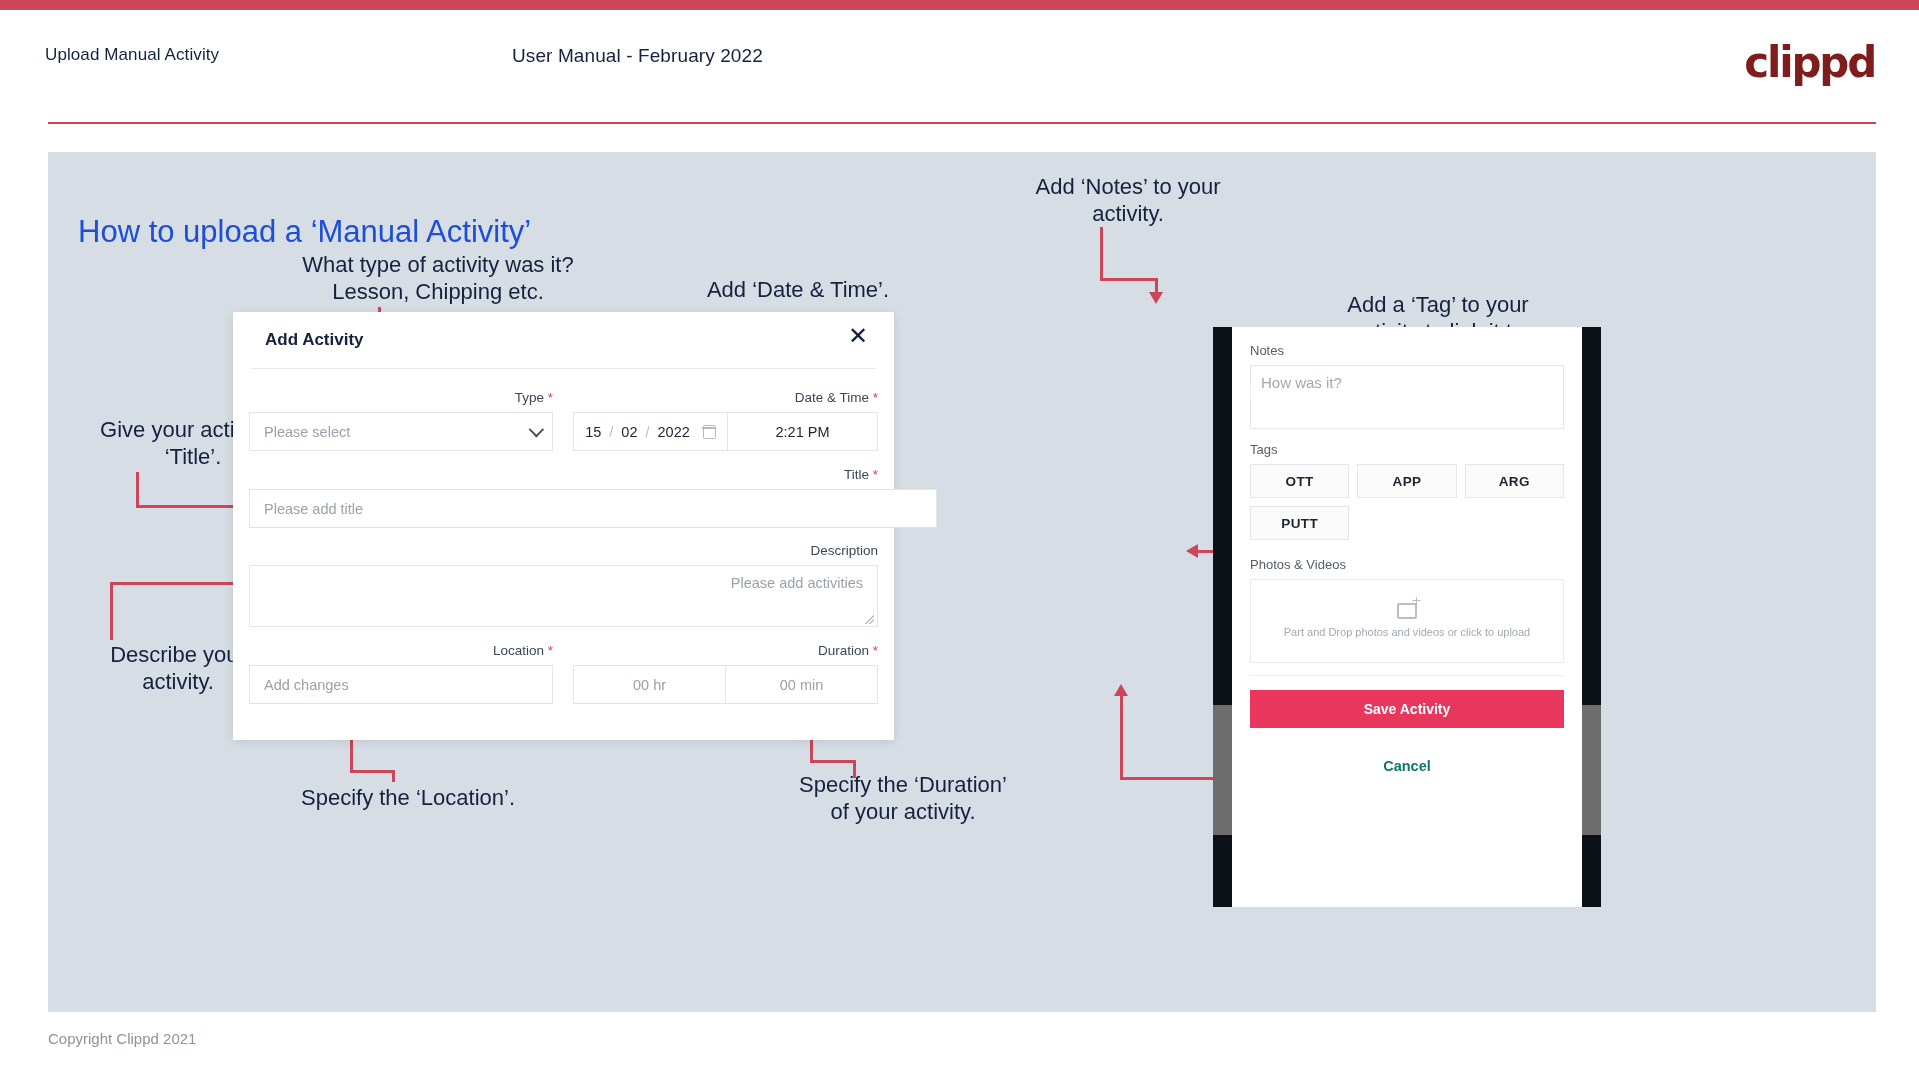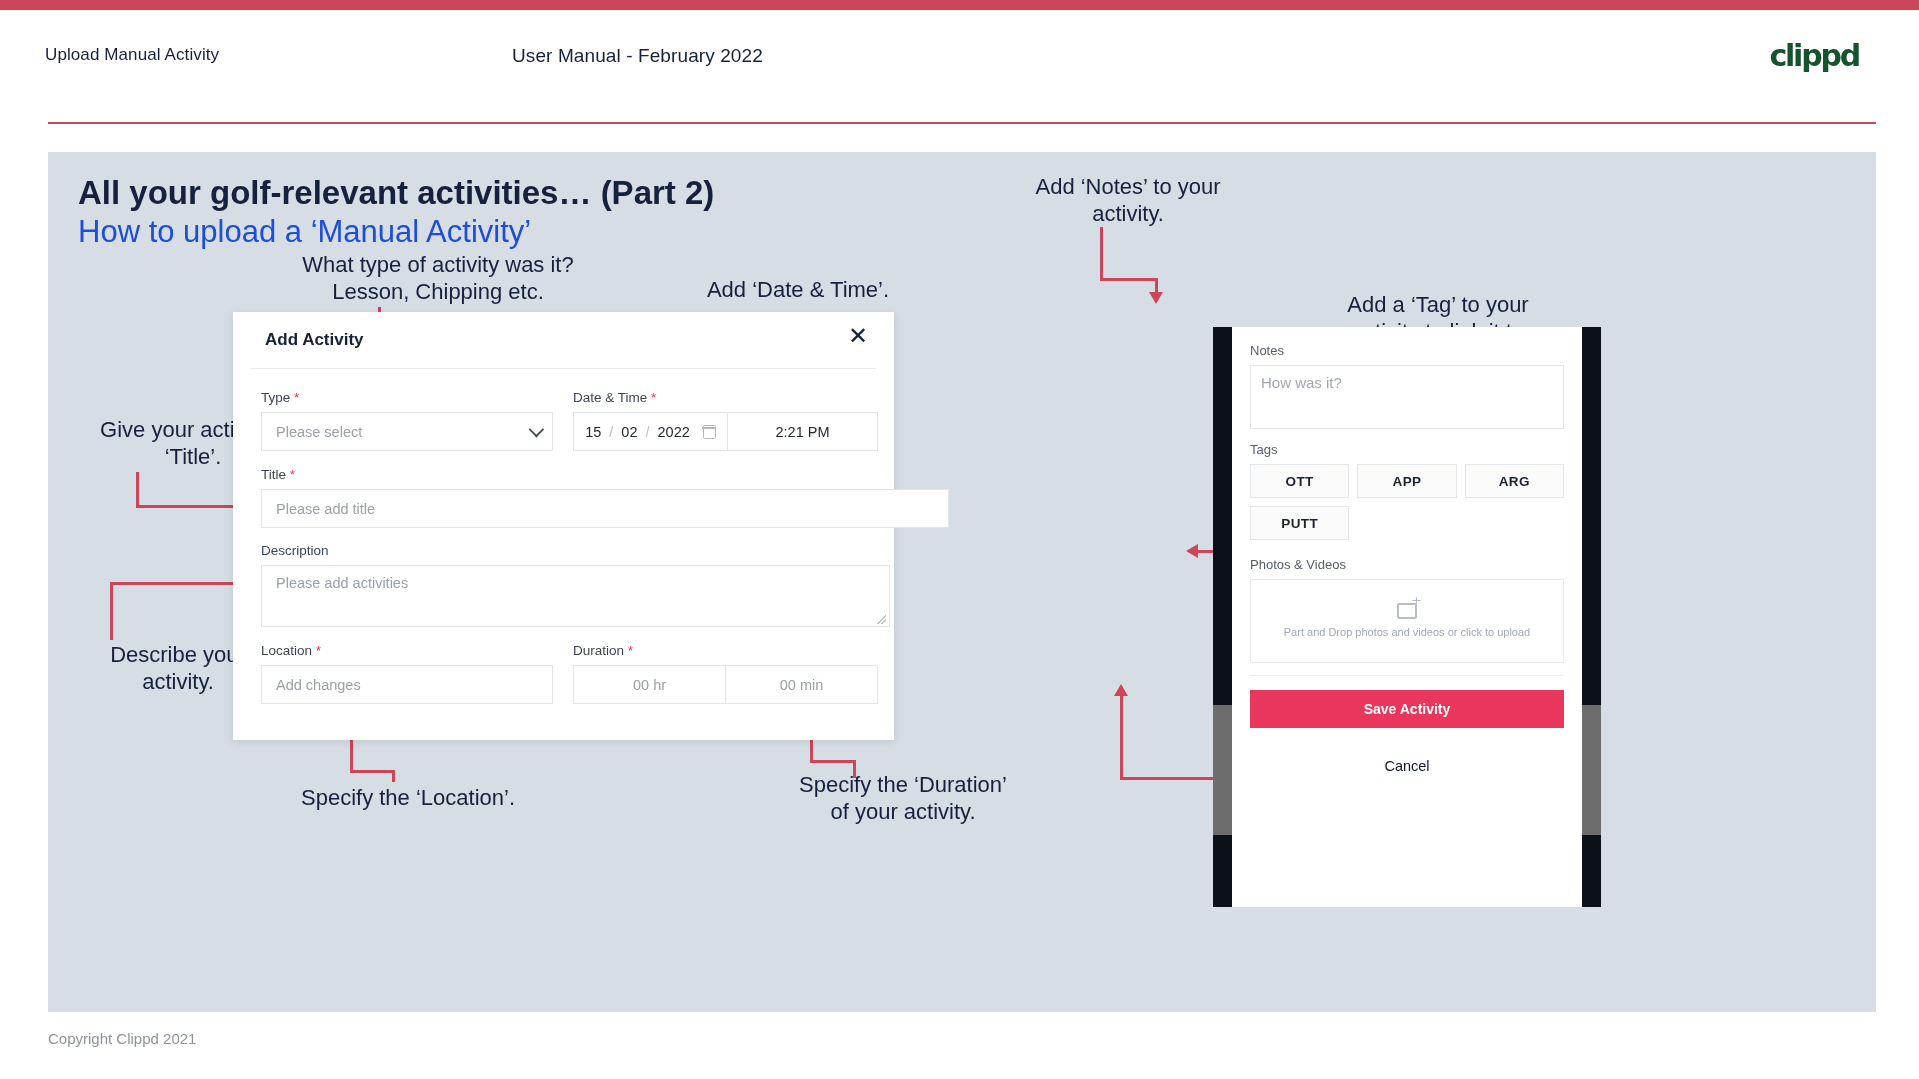--- a/index.html
+++ b/index.html
@@ -17,22 +17,22 @@
   
   .hdr-title {
     position:absolute; left:45px; top:45px;
     font-size:17px; font-weight:400; color:#16213d; letter-spacing:.1px;
   }
   .hdr-sub {
     position:absolute; left:512px; top:45px;
     font-size:19px; font-weight:400; color:#16213d; letter-spacing:.1px;
   }
   .logo {
-    position:absolute; right:60px; top:38px;
-    font-size:30px; font-weight:700; color:#14532d;
+    position:absolute; right:44px; top:38px;
+    font-size:42px; font-weight:700; color:#7f1d1d;
     letter-spacing:-2.2px; font-family:"DejaVu Sans", sans-serif;
   }
   .hdr-rule {
     position:absolute; left:48px; top:122px; width:1828px; height:2px;
     background:#cc4558;
   }
 
   
   .slide {
     position:absolute; left:48px; top:152px; width:1828px; height:860px;
@@ -74,21 +74,21 @@
     position:absolute; left:32px; top:18px;
     font-size:17px; font-weight:700; color:#16213d;
   }
   .dlg-close {
     position:absolute; right:26px; top:12px;
     font-size:24px; color:#16213d; cursor:pointer; line-height:1;
     font-family:"DejaVu Sans", sans-serif;
   }
   .dlg-divider { position:absolute; left:18px; right:18px; top:56px; height:1px; background:#e8eaee; }
 
-  .dlg-body { position:absolute; left:12px; top:62px; right:0; padding:0 16px; }
+  .dlg-body { position:absolute; left:0; top:62px; right:0; padding:0 16px;text-align:right; }
 
   .fld-label {
     font-size:13.5px; color:#3c4653; margin-bottom:7px; display:block;
   }
   .req { color:#e8365d; }
 
   .row { display:flex; gap:20px; }
   .col-half { width:305px; }
 
   .inputbox {
@@ -182,21 +182,21 @@
   }
   .up-txt { font-size:11px; color:#a2a8b1; text-align:center; line-height:1.35; }
   .m-sep { height:1px; background:#eceef1; margin:12px 0 14px 0; }
   .m-save {
     height:38px; background:#e8365d; color:#fff;
     display:flex; align-items:center; justify-content:center;
     font-size:14px; font-weight:700;
   }
   .m-cancel {
     height:36px; display:flex; align-items:center; justify-content:center;
-    font-size:14.5px; font-weight:400; color:#0f172a; margin-top:20px;
+    font-size:14.5px; font-weight:700; color:#0f766e; margin-top:20px;
   }
 
   .copyright {
     position:absolute; left:48px; top:1030px;
     font-size:15px; color:#8d949d;
   }
 </style>
 </head>
 <body>
 
@@ -204,21 +204,20 @@
 
   <div class="top-bar"></div>
 
   <div class="hdr-title">Upload Manual Activity</div>
   <div class="hdr-sub">User Manual - February 2022</div>
   <div class="logo">clippd</div>
   <div class="hdr-rule"></div>
 
   <div class="slide">
 
-    <div class="slide-title">All your golf-relevant activities… (Part 2)</div>
     <div class="slide-subtitle">How to upload a ‘Manual Activity’</div>
 
     <div class="anno" style="left:240px; top:100px; width:300px;">What type of activity was it?
 Lesson, Chipping etc.</div>
     <div class="anno" style="left:620px; top:125px; width:260px;">Add ‘Date &amp; Time’.</div>
     <div class="anno" style="left:0px; top:265px; width:290px;">Give your activity a
 ‘Title’.</div>
     <div class="anno" style="left:10px; top:490px; width:240px;">Describe your
 activity.</div>
     <div class="anno" style="left:200px; top:633px; width:320px;">Specify the ‘Location’.</div>

